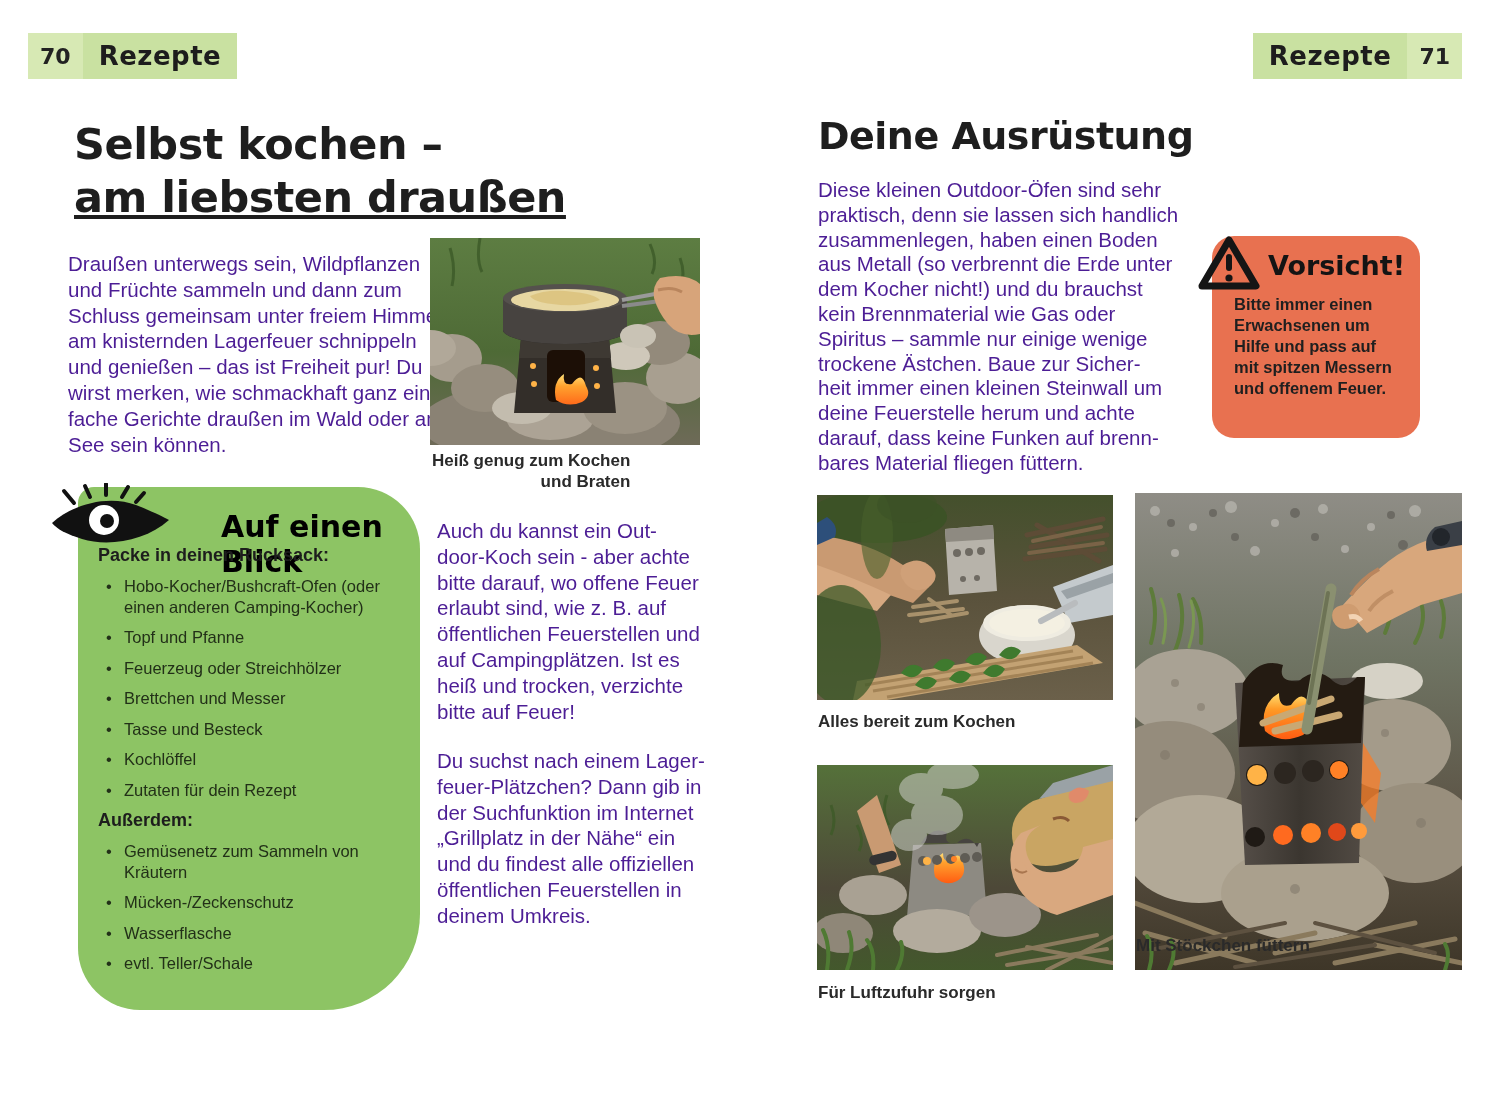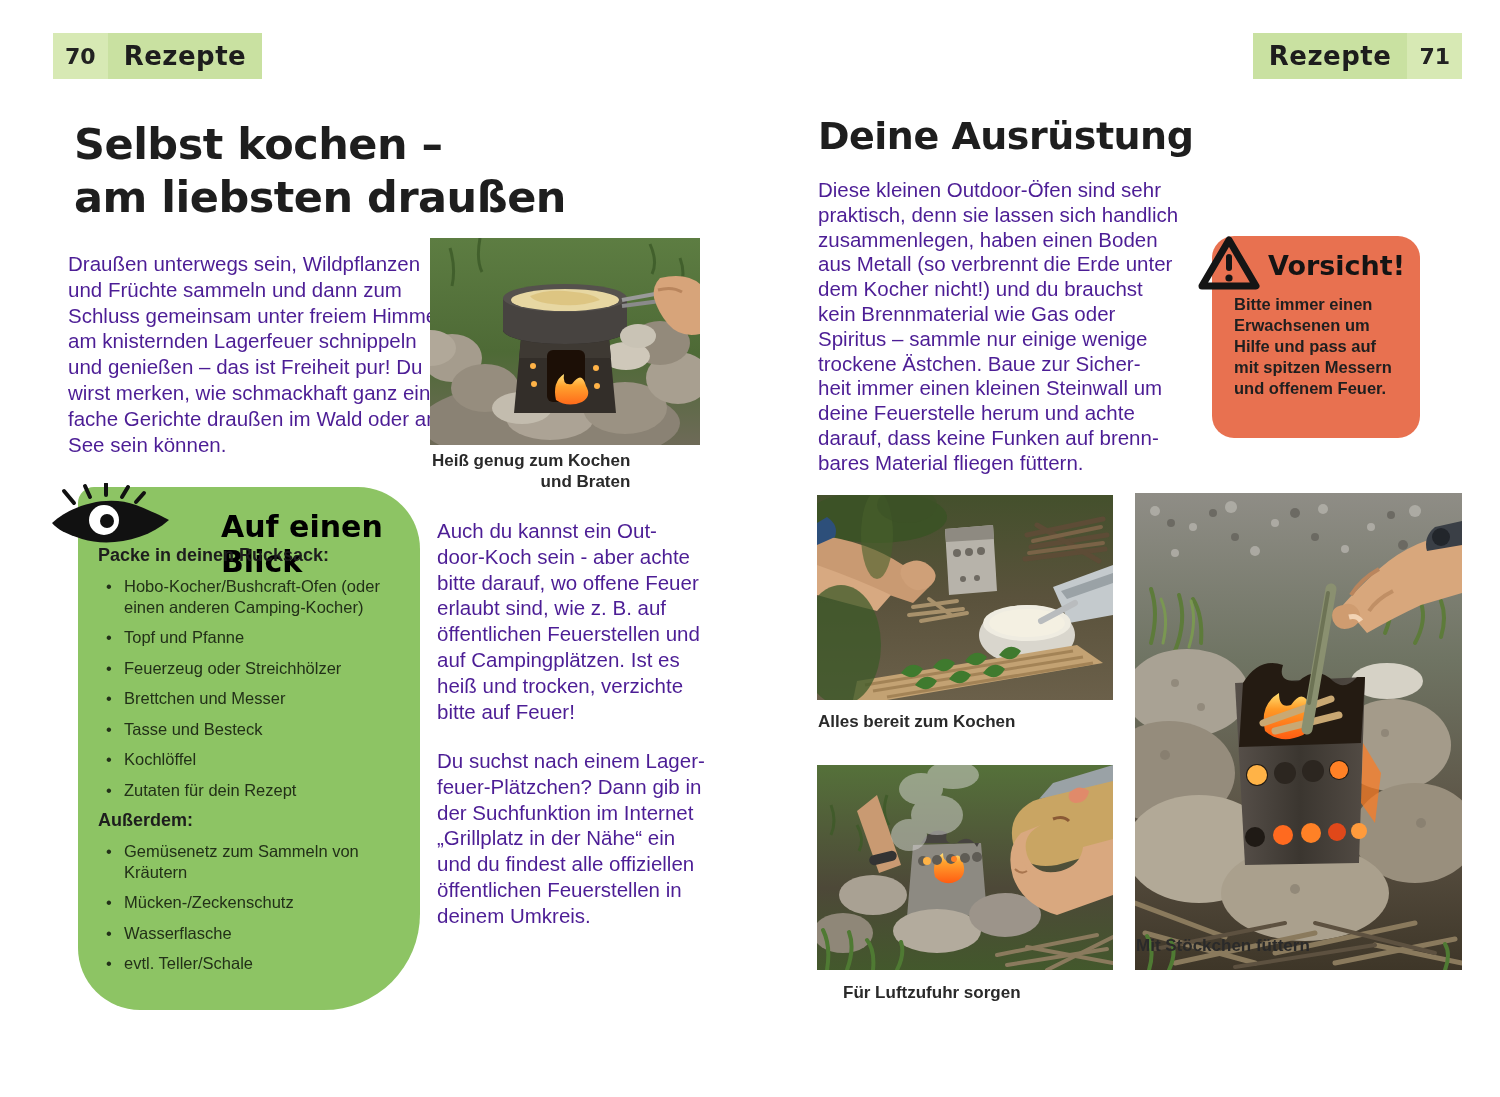--- a/index.html
+++ b/index.html
@@ -42,33 +42,33 @@
              color:#1f1f1f;font-weight:bold;}
 
   .photo{position:absolute;overflow:hidden;background:#777;}
   .photo svg{display:block;}
 </style>
 </head>
 <body>
 
 <div class="page">
 
-  <div class="badge" style="left:53px;border-radius:19px;">
+  <div class="badge" style="left:28px;border-radius:19px;">
     <div class="num">70</div>
     <div class="lbl">Rezepte</div>
   </div>
 
   <div class="badge" style="right:38px;">
     <div class="lbl">Rezepte</div>
     <div class="num">71</div>
   </div>
 
   <h1 class="hand abs" style="left:66px;top:110px;">
     <span class="tl" style="display:block;">Selbst kochen –</span>
-    <span class="tl" style="display:block;">am liebsten draußen</span>
+    <span class="tl" style="display:block;text-decoration:underline;">am liebsten draußen</span>
   </h1>
 
   <div class="bodytext abs" style="left:68px;top:251px;">
     <div class="tl">Draußen unterwegs sein, Wildpflanzen</div>
     <div class="tl">und Früchte sammeln und dann zum</div>
     <div class="tl">Schluss gemeinsam unter freiem Himmel</div>
     <div class="tl">am knisternden Lagerfeuer schnippeln</div>
     <div class="tl">und genießen – das ist Freiheit pur! Du</div>
     <div class="tl">wirst merken, wie schmackhaft ganz ein-</div>
     <div class="tl">fache Gerichte draußen im Wald oder am</div>
@@ -371,21 +371,21 @@
           <path d="M80,205 q8,-16 4,-28" fill="none"></path>
       </g>
       <g stroke="#8a7a5d" stroke-width="4" stroke-linecap="round">
         <line x1="180" y1="190" x2="280" y2="170"></line>
           <line x1="190" y1="200" x2="290" y2="184"></line>
         <line x1="210" y1="182" x2="296" y2="198"></line>
           <line x1="230" y1="205" x2="296" y2="172"></line>
       </g>
     </svg>
   </div>
-  <div class="caption abs" style="left:818px;top:983px;margin-left:25px;">Für Luftzufuhr sorgen</div>
+  <div class="caption abs" style="left:818px;top:983px;">Für Luftzufuhr sorgen</div>
 
   <div class="photo" style="left:1135px;top:493px;width:327px;height:477px;">
     <svg width="327" height="477" viewBox="0 0 327 477">
       <defs>
         <linearGradient id="g4" x1="0" y1="0" x2="0" y2="1">
           <stop offset="0" stop-color="#8f8d86"></stop>
             <stop offset="0.35" stop-color="#6f7463"></stop>
             <stop offset="0.7" stop-color="#5b5244"></stop>
             <stop offset="1" stop-color="#3e3628"></stop>
         </linearGradient>

